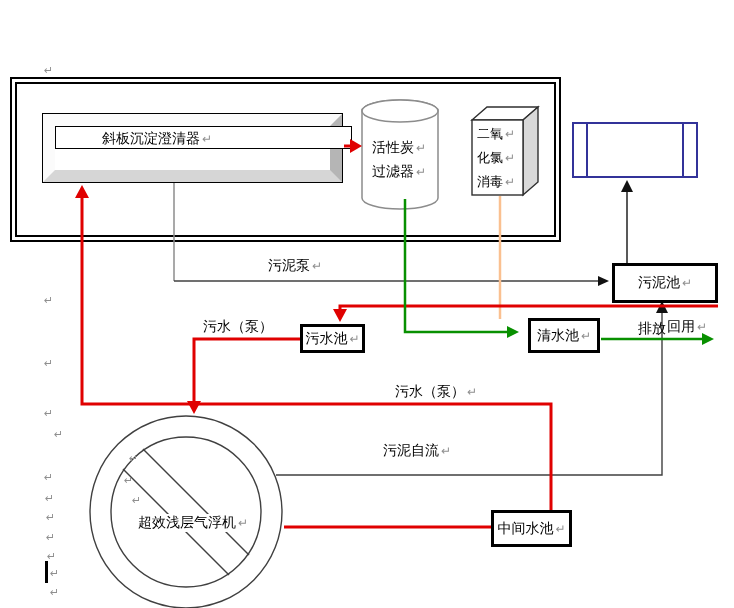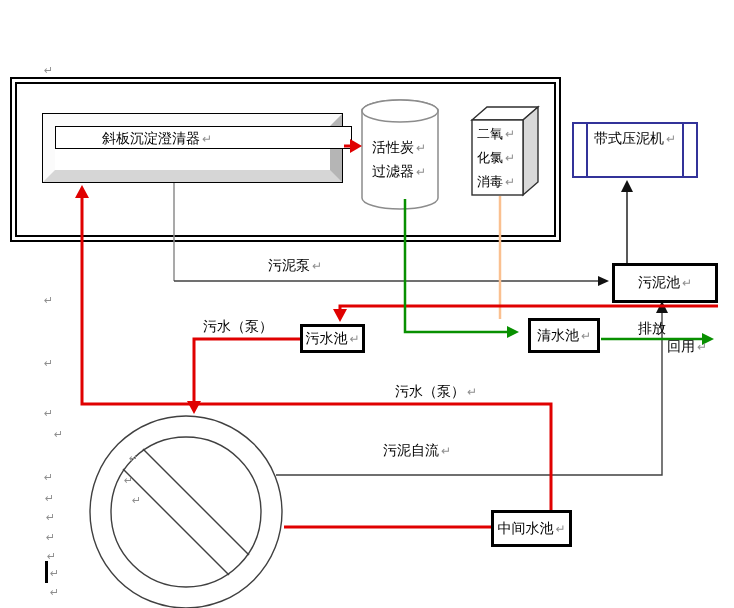--- a/index.html
+++ b/index.html
@@ -145,21 +145,20 @@
 
   <div class="abs" style="left:477px;top:122px;font-size:13px;line-height:23px;">
     <div><span>二氧</span><span class="pil">↵</span></div>
     <div><span>化氯</span><span class="pil">↵</span></div>
     <div><span>消毒</span><span class="pil">↵</span></div>
   </div>
 
   <div id="belt" class="abs">
     <div class="belt-div" style="left:12px;"></div>
     <div class="belt-div" style="left:108px;"></div>
-    <div id="belt-label"><span>带式压泥机</span><span class="pil">↵</span></div>
   </div>
 
   <div class="abs tank" style="left:612px;top:263px;width:100px;height:34px;">
       <span>污泥池</span>
       <span class="pil">↵</span>
     </div>
 
   <div class="abs tank" style="left:300px;top:324px;width:59px;height:23px;">
       <span>污水池</span>
       <span class="pil">↵</span>
@@ -168,32 +167,33 @@
   <div class="abs tank" style="left:528px;top:318px;width:66px;height:29px;">
       <span>清水池</span>
       <span class="pil">↵</span>
     </div>
 
   <div class="abs tank" style="left:491px;top:510px;width:75px;height:31px;">
       <span>中间水池</span>
       <span class="pil">↵</span>
     </div>
 
+  <div class="abs flabel" style="left:138px;top:514px;"><span>超效浅层气浮机</span><span class="pil">↵</span></div>
 
   <div class="abs flabel" style="left:268px;top:257px;"><span>污泥泵</span><span class="pil">↵</span></div>
 
   <div class="abs flabel" style="left:203px;top:318px;"><span>污水（泵）</span></div>
 
   <div class="abs flabel" style="left:395px;top:383px;"><span>污水（泵）</span><span class="pil">↵</span></div>
 
   <div class="abs flabel" style="left:383px;top:442px;"><span>污泥自流</span><span class="pil">↵</span></div>
 
   <div class="abs flabel" style="left:638px;top:320px;background:transparent;"><span>排放</span></div>
 
-  <div class="abs flabel" style="left:667px;top:318px;background:transparent;margin-top:20px;"><span>回用</span><span class="pil">↵</span></div>
+  <div class="abs flabel" style="left:667px;top:318px;background:transparent;"><span>回用</span><span class="pil">↵</span></div>
 
   <div id="pmarks">
       <span class="pmark" style="left: 44px; top: 64px;">↵</span>
       <span class="pmark" style="left: 44px; top: 294px;">↵</span>
       <span class="pmark" style="left: 44px; top: 357px;">↵</span>
       <span class="pmark" style="left: 44px; top: 407px;">↵</span>
       <span class="pmark" style="left: 54px; top: 428px;">↵</span>
       <span class="pmark" style="left: 44px; top: 471px;">↵</span>
       <span class="pmark" style="left: 45px; top: 492px;">↵</span>
       <span class="pmark" style="left: 46px; top: 511px;">↵</span>

